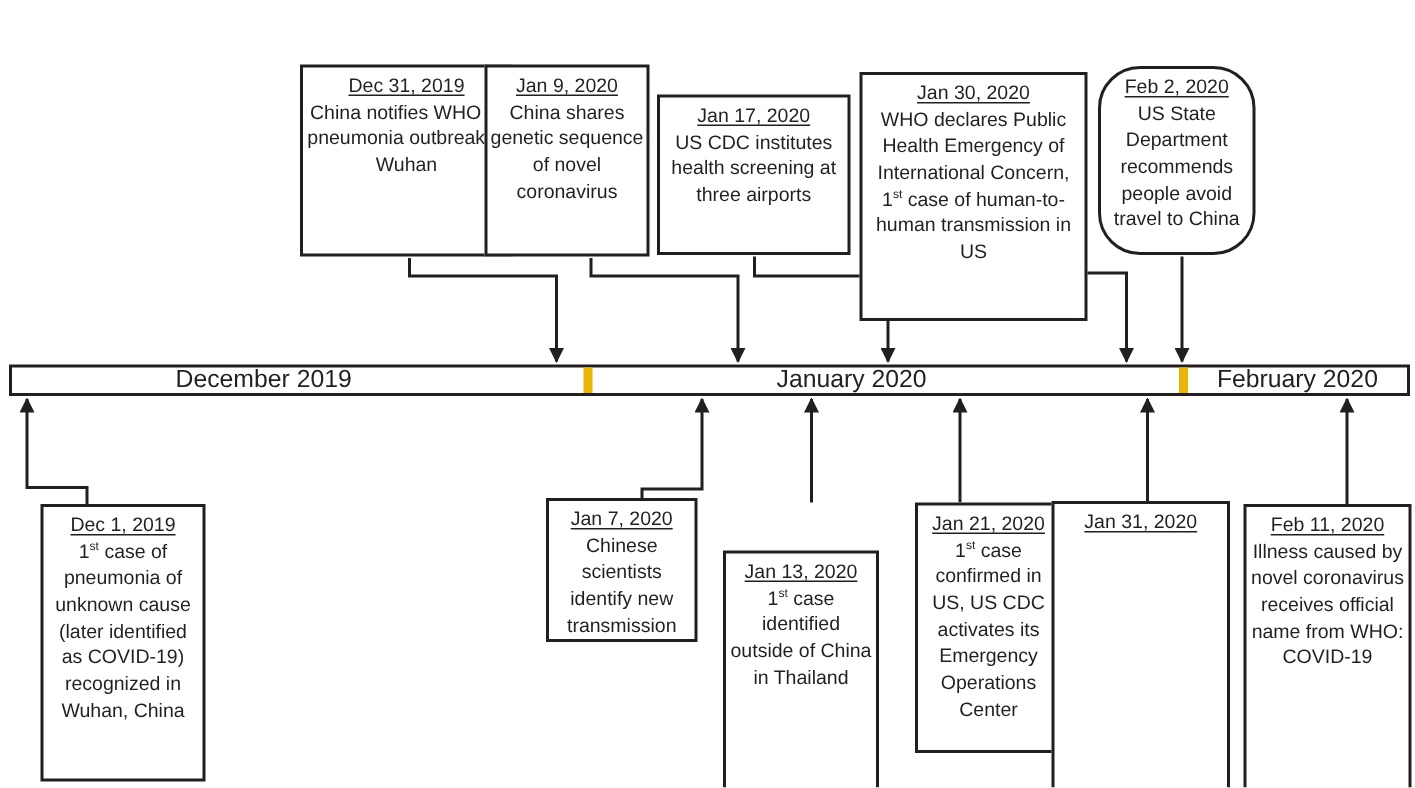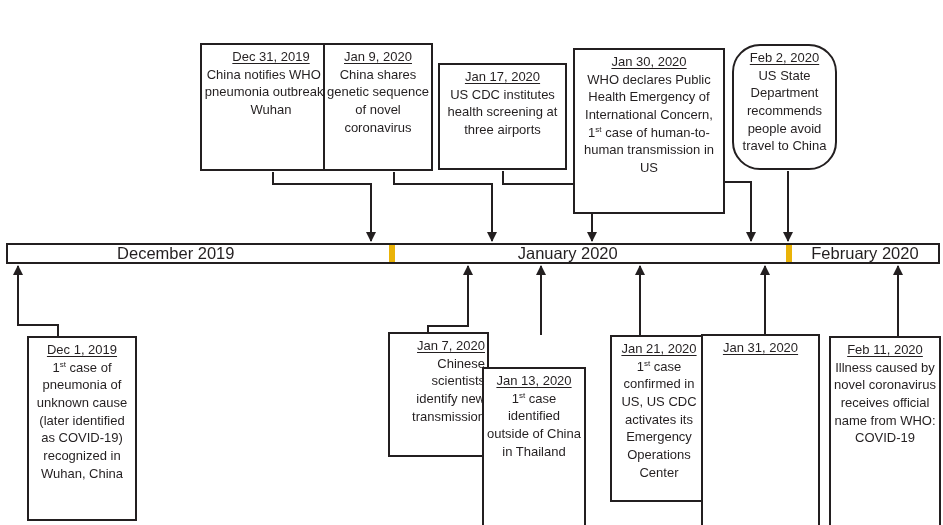--- a/index.html
+++ b/index.html
@@ -88,21 +88,21 @@
   <div class="event-box" style="left:732px;top:44px;width:105px;height:126px;border-radius:28px;">
     <div class="event-date">Feb 2, 2020</div>
     <div class="event-desc"><span>US State Department recommends people avoid travel to China</span><sup></sup><span></span></div>
   </div>
 
   <div class="event-box" style="left:4px;top:336px;width:110px;height:185px;margin-left:23px;">
     <div class="event-date">Dec 1, 2019</div>
     <div class="event-desc"><span>1</span><sup>st</sup><span> case of pneumonia of unknown cause (later identified as COVID-19) recognized in Wuhan, China</span></div>
   </div>
 
-  <div class="event-box" style="left:388px;top:332px;width:101px;height:125px;text-align:right;">
+  <div class="event-box" style="left:364px;top:332px;width:101px;height:96px;">
     <div class="event-date">Jan 7, 2020</div>
     <div class="event-desc"><span>Chinese scientists identify new transmission</span><sup></sup><span></span></div>
   </div>
 
   <div class="event-box" style="left:482px;top:335px;width:104px;height:161px;margin-top:32px;">
     <div class="event-date">Jan 13, 2020</div>
     <div class="event-desc"><span>1</span><sup>st</sup><span> case identified outside of China in Thailand</span></div>
   </div>
 
   <div class="event-box" style="left:594px;top:335px;width:98px;height:167px;margin-left:16px;">

